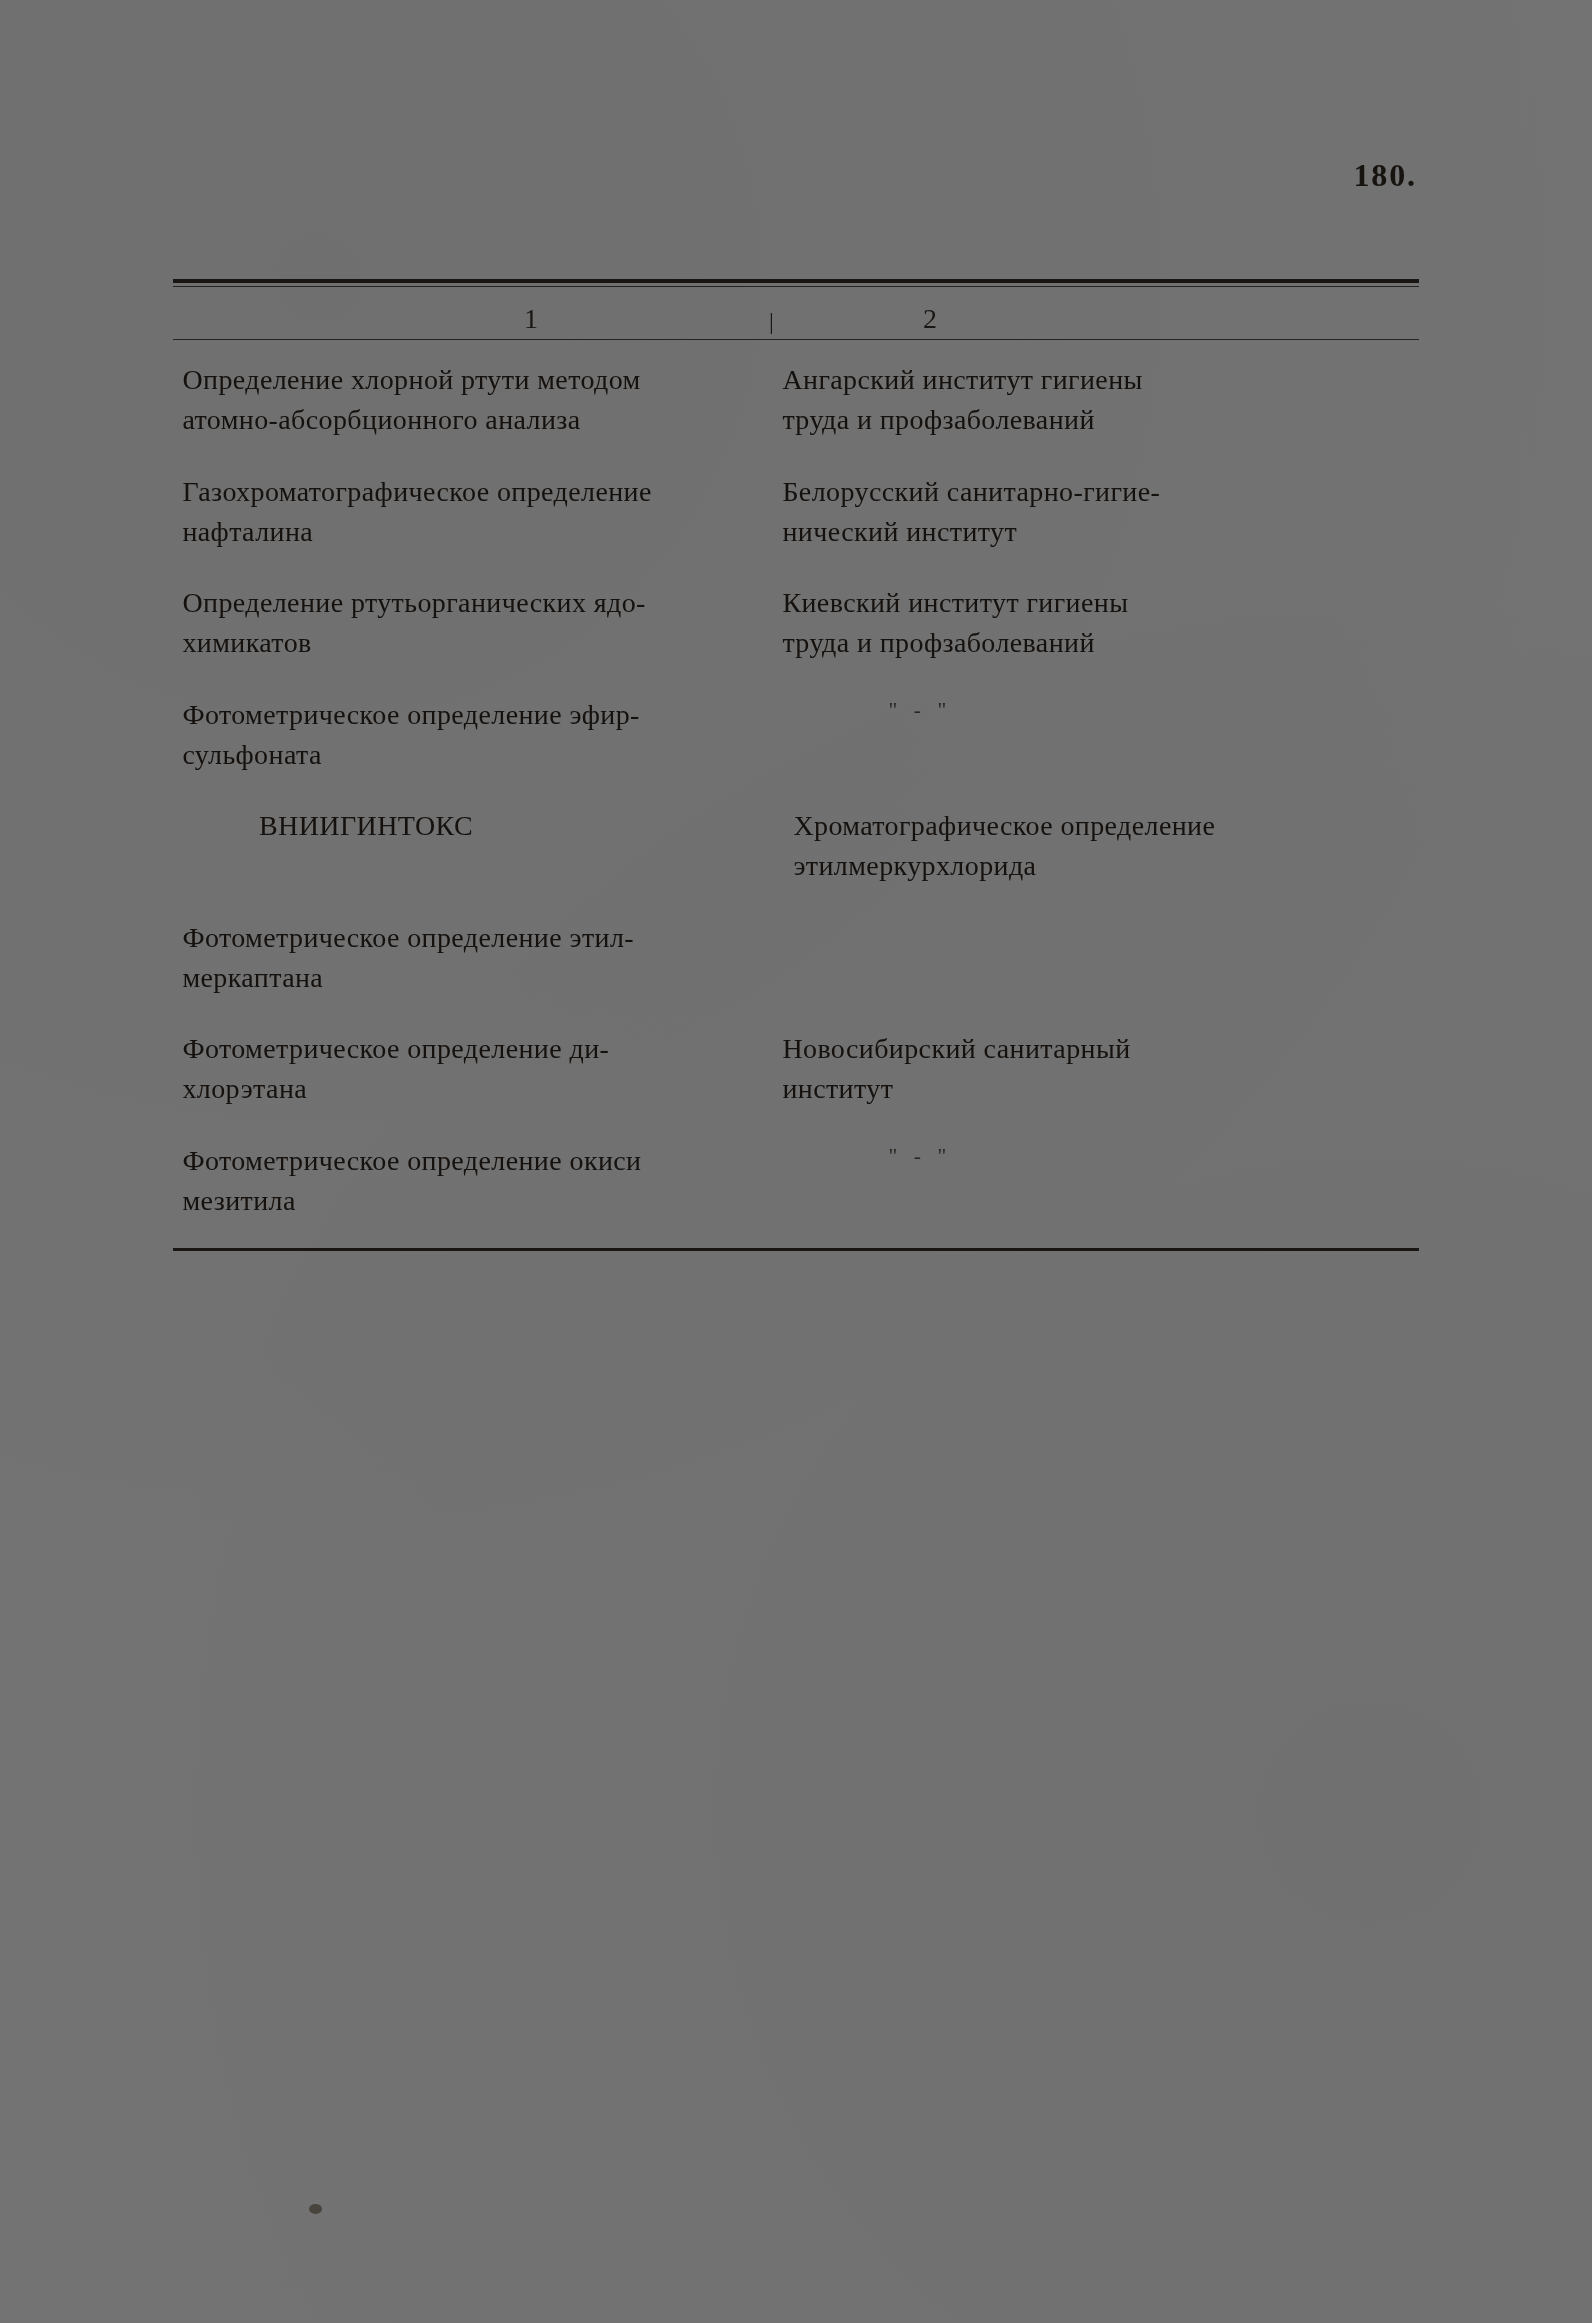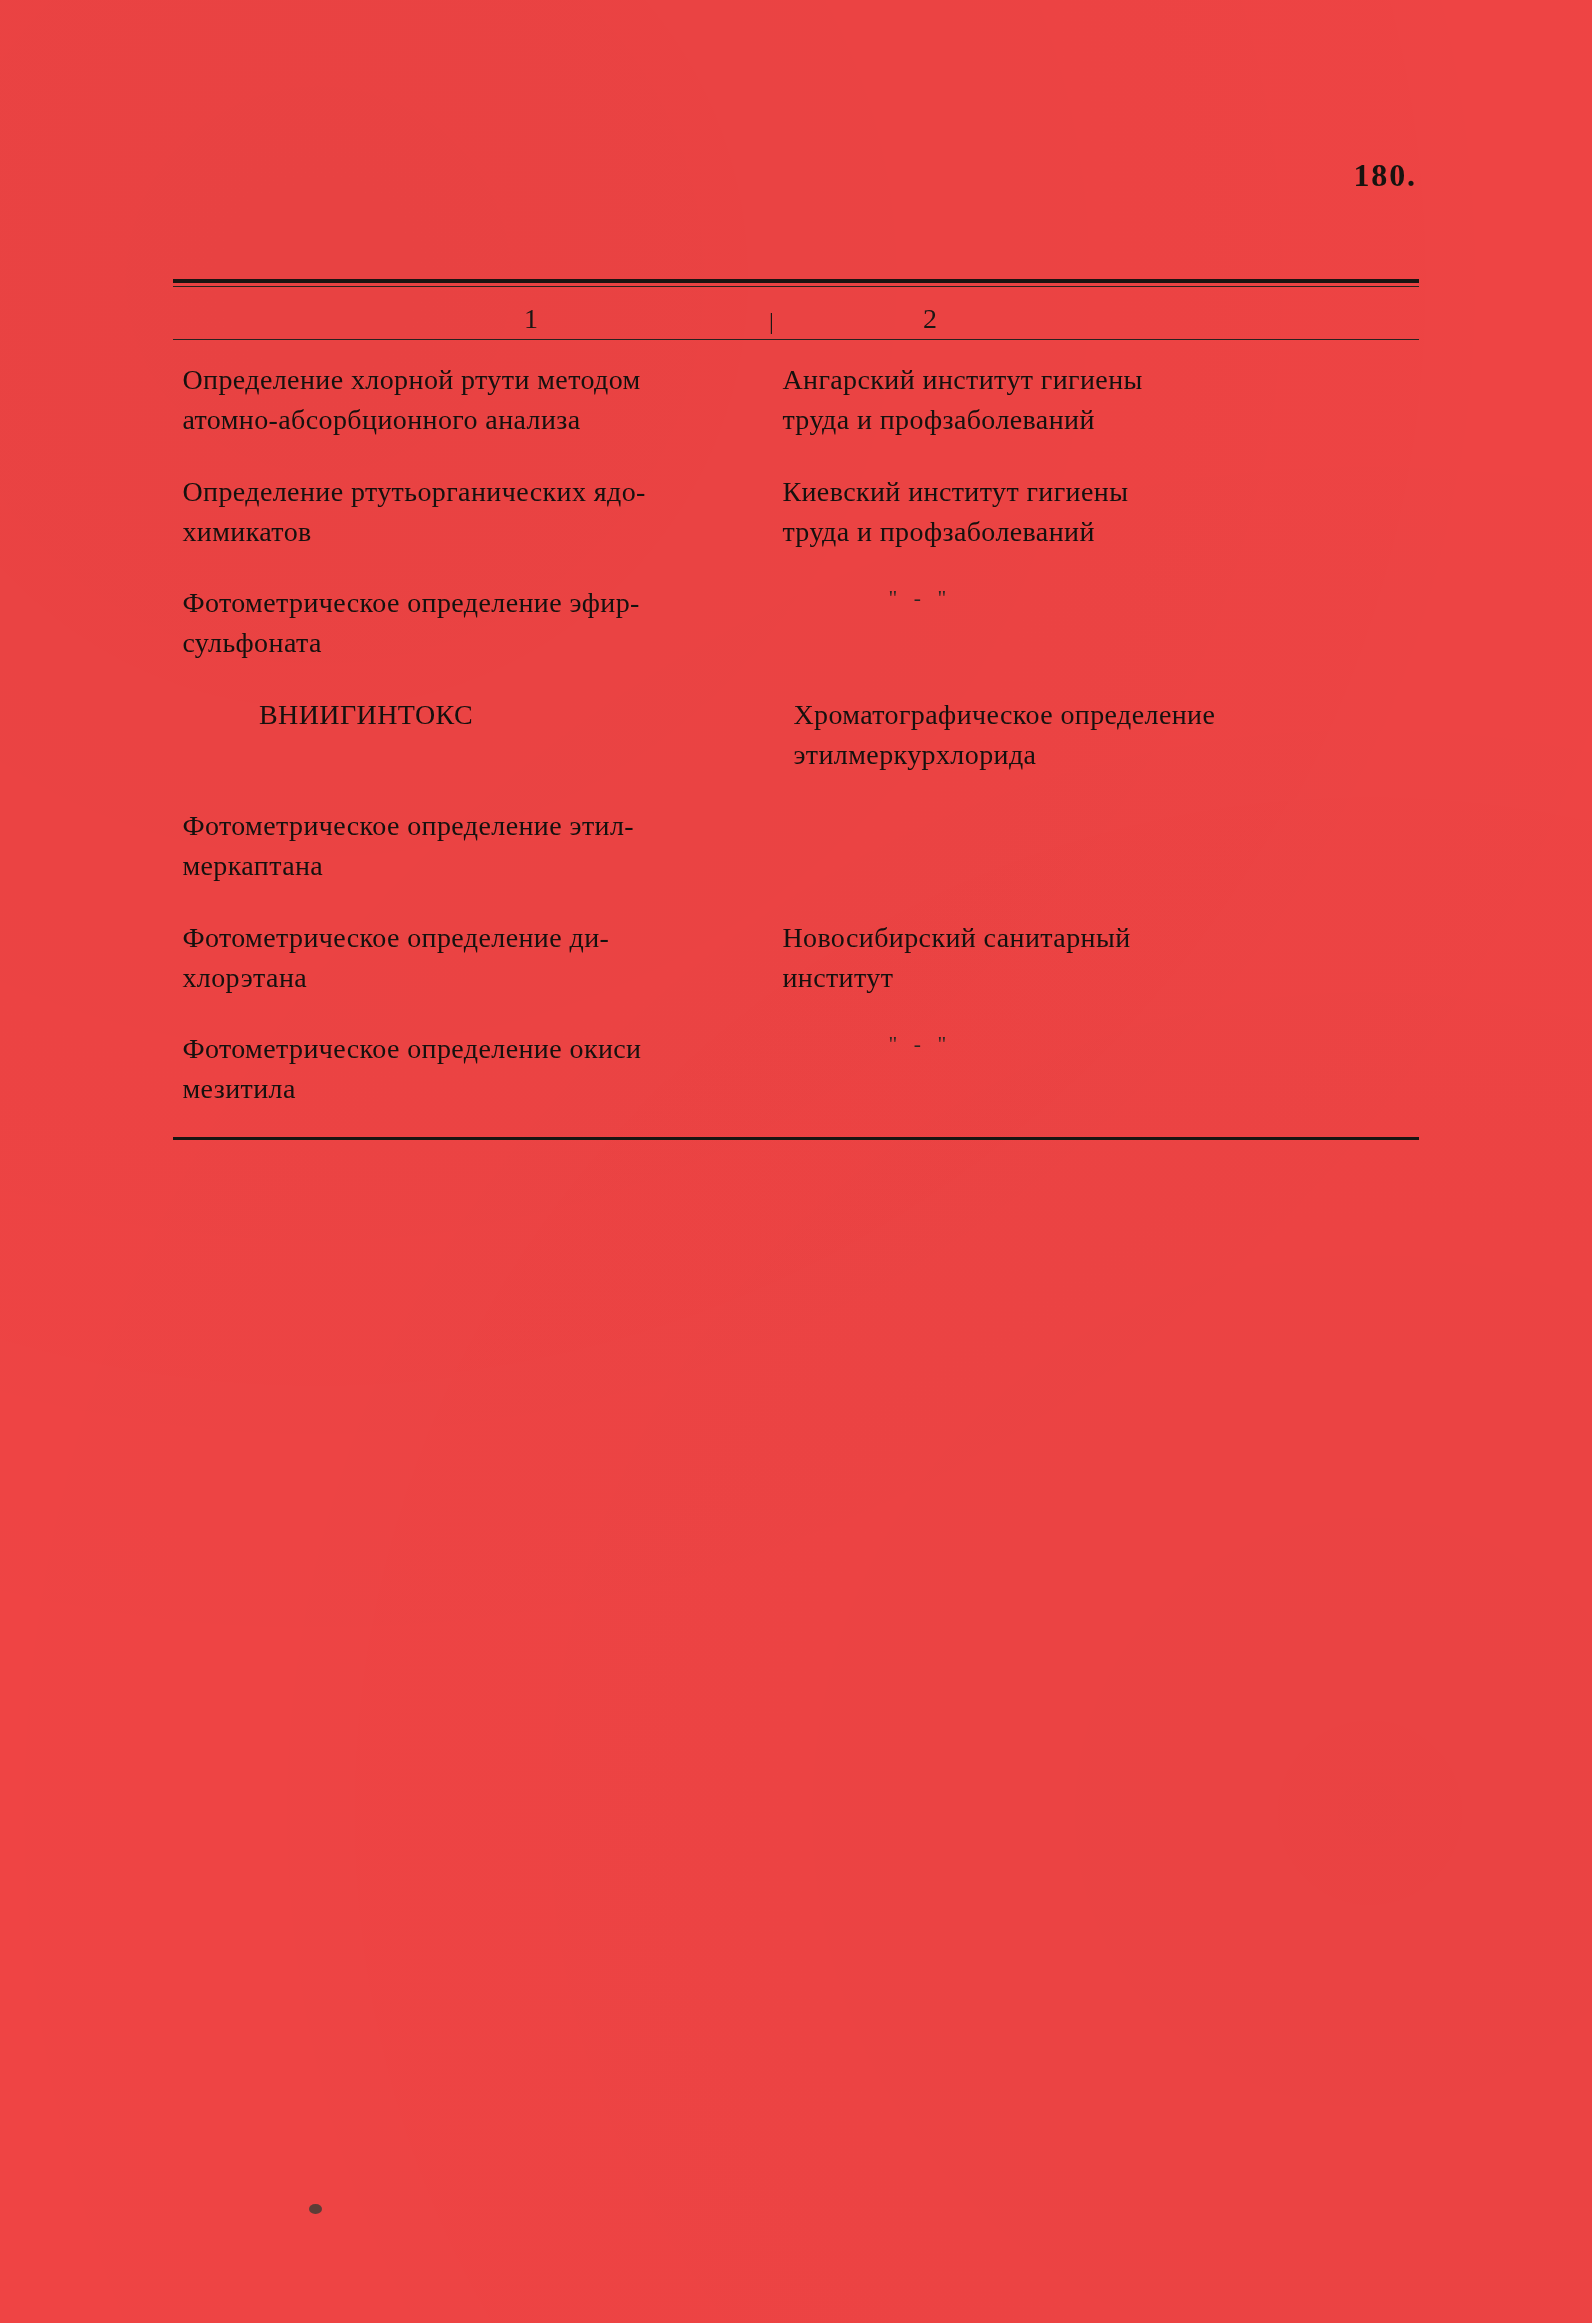--- a/index.html
+++ b/index.html
@@ -4,21 +4,21 @@
 <style>
   html, body {
     margin: 0;
     padding: 0;
     background: #ffffff;
   }
   .page {
     position: relative;
     width: 1593px;
     height: 2324px;
-    background: #ef4444;
+    background: #737373;
     overflow: hidden;
     font-family: "Liberation Serif", serif;
     color: #14110f;
   }
   
   .page::before {
     content: "";
     position: absolute;
     inset: 0;
     background:
@@ -142,20 +142,26 @@
 
     <div class="rows">
 
       <div class="row">
         <div class="cell left">Определение хлорной ртути методом
 атомно-абсорбционного анализа</div>
         <div class="cell right">Ангарский институт гигиены
 труда и профзаболеваний</div>
       </div>
 
+      <div class="row">
+        <div class="cell left">Газохроматографическое определение
+нафталина</div>
+        <div class="cell right">Белорусский санитарно-гигие-
+нический институт</div>
+      </div>
 
       <div class="row">
         <div class="cell left">Определение ртутьорганических ядо-
 химикатов</div>
         <div class="cell right">Киевский институт гигиены
 труда и профзаболеваний</div>
       </div>
 
       <div class="row">
         <div class="cell left">Фотометрическое определение эфир-

